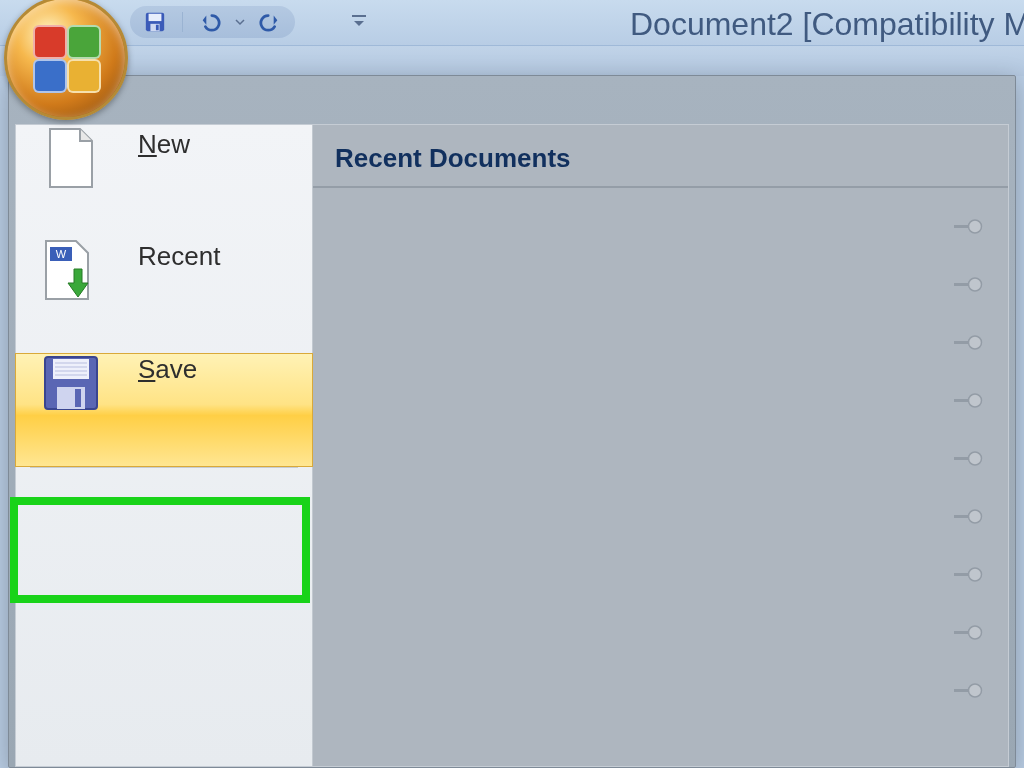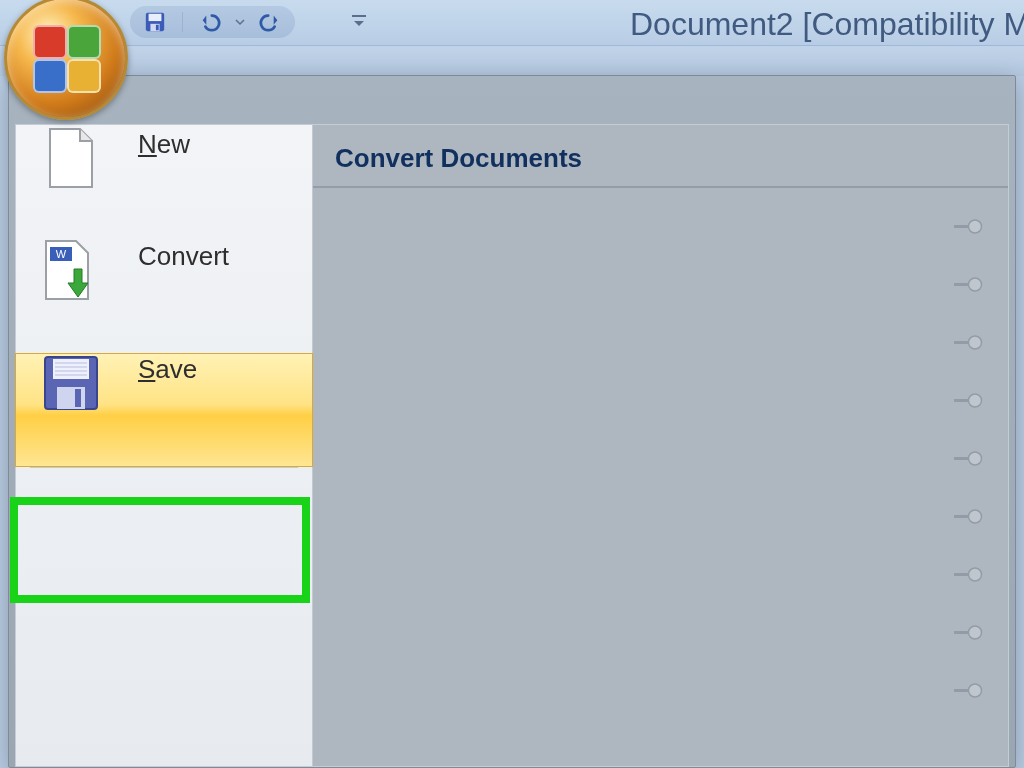--- a/index.html
+++ b/index.html
@@ -226,21 +226,21 @@
 
       <div class="cmd">
         <span class="ico-wrap">
           <svg width="58" height="62" viewBox="0 0 58 62">
               <path d="M4 2h30l12 12v46H4z" fill="#fff" stroke="#9aa0a6" stroke-width="2"></path>
               <rect x="8" y="8" width="22" height="14" fill="#3a5fb8"></rect>
               <text x="19" y="19" font-size="11" fill="#fff" text-anchor="middle" font-family="sans-serif">W</text>
               <path d="M36 58l10-14h-6V30h-8v14h-6z" fill="#3aa83a" stroke="#267a26" stroke-width="1"></path>
             </svg>
         </span>
-        <span class="lbl">Convert</span>
+        <span class="lbl">Recent</span>
       </div>
 
       <div class="cmd-sep"></div>
 
       <div class="cmd hover">
         <span class="ico-wrap">
           <svg width="56" height="56" viewBox="0 0 56 56">
               <rect x="2" y="2" width="52" height="52" rx="3" fill="#5a66b4" stroke="#3a4590" stroke-width="2"></rect>
               <rect x="10" y="4" width="36" height="20" fill="#eef0fb"></rect>
               <line x1="12" y1="8" x2="44" y2="8" stroke="#b8bedf"></line>
@@ -255,21 +255,21 @@
       </div>
 
       <div class="cmd-sep"></div>
 
 
       <div class="cmd-sep"></div>
 
     </div>
 
     <div class="recent">
-      <div class="recent-head">Convert Documents</div>
+      <div class="recent-head">Recent Documents</div>
       <div class="recent-divider"></div>
       <div class="recent-list">
         <div class="recent-row">
             <span class="pin">
               <svg width="30" height="22" viewBox="0 0 30 22">
                 <rect x="0" y="9" width="16" height="3" fill="#8b949e"></rect>
                 <circle cx="21" cy="10.5" r="6.5" fill="#c7ccd2" stroke="#8b949e" stroke-width="1.5"></circle>
               </svg>
             </span>
           </div>

